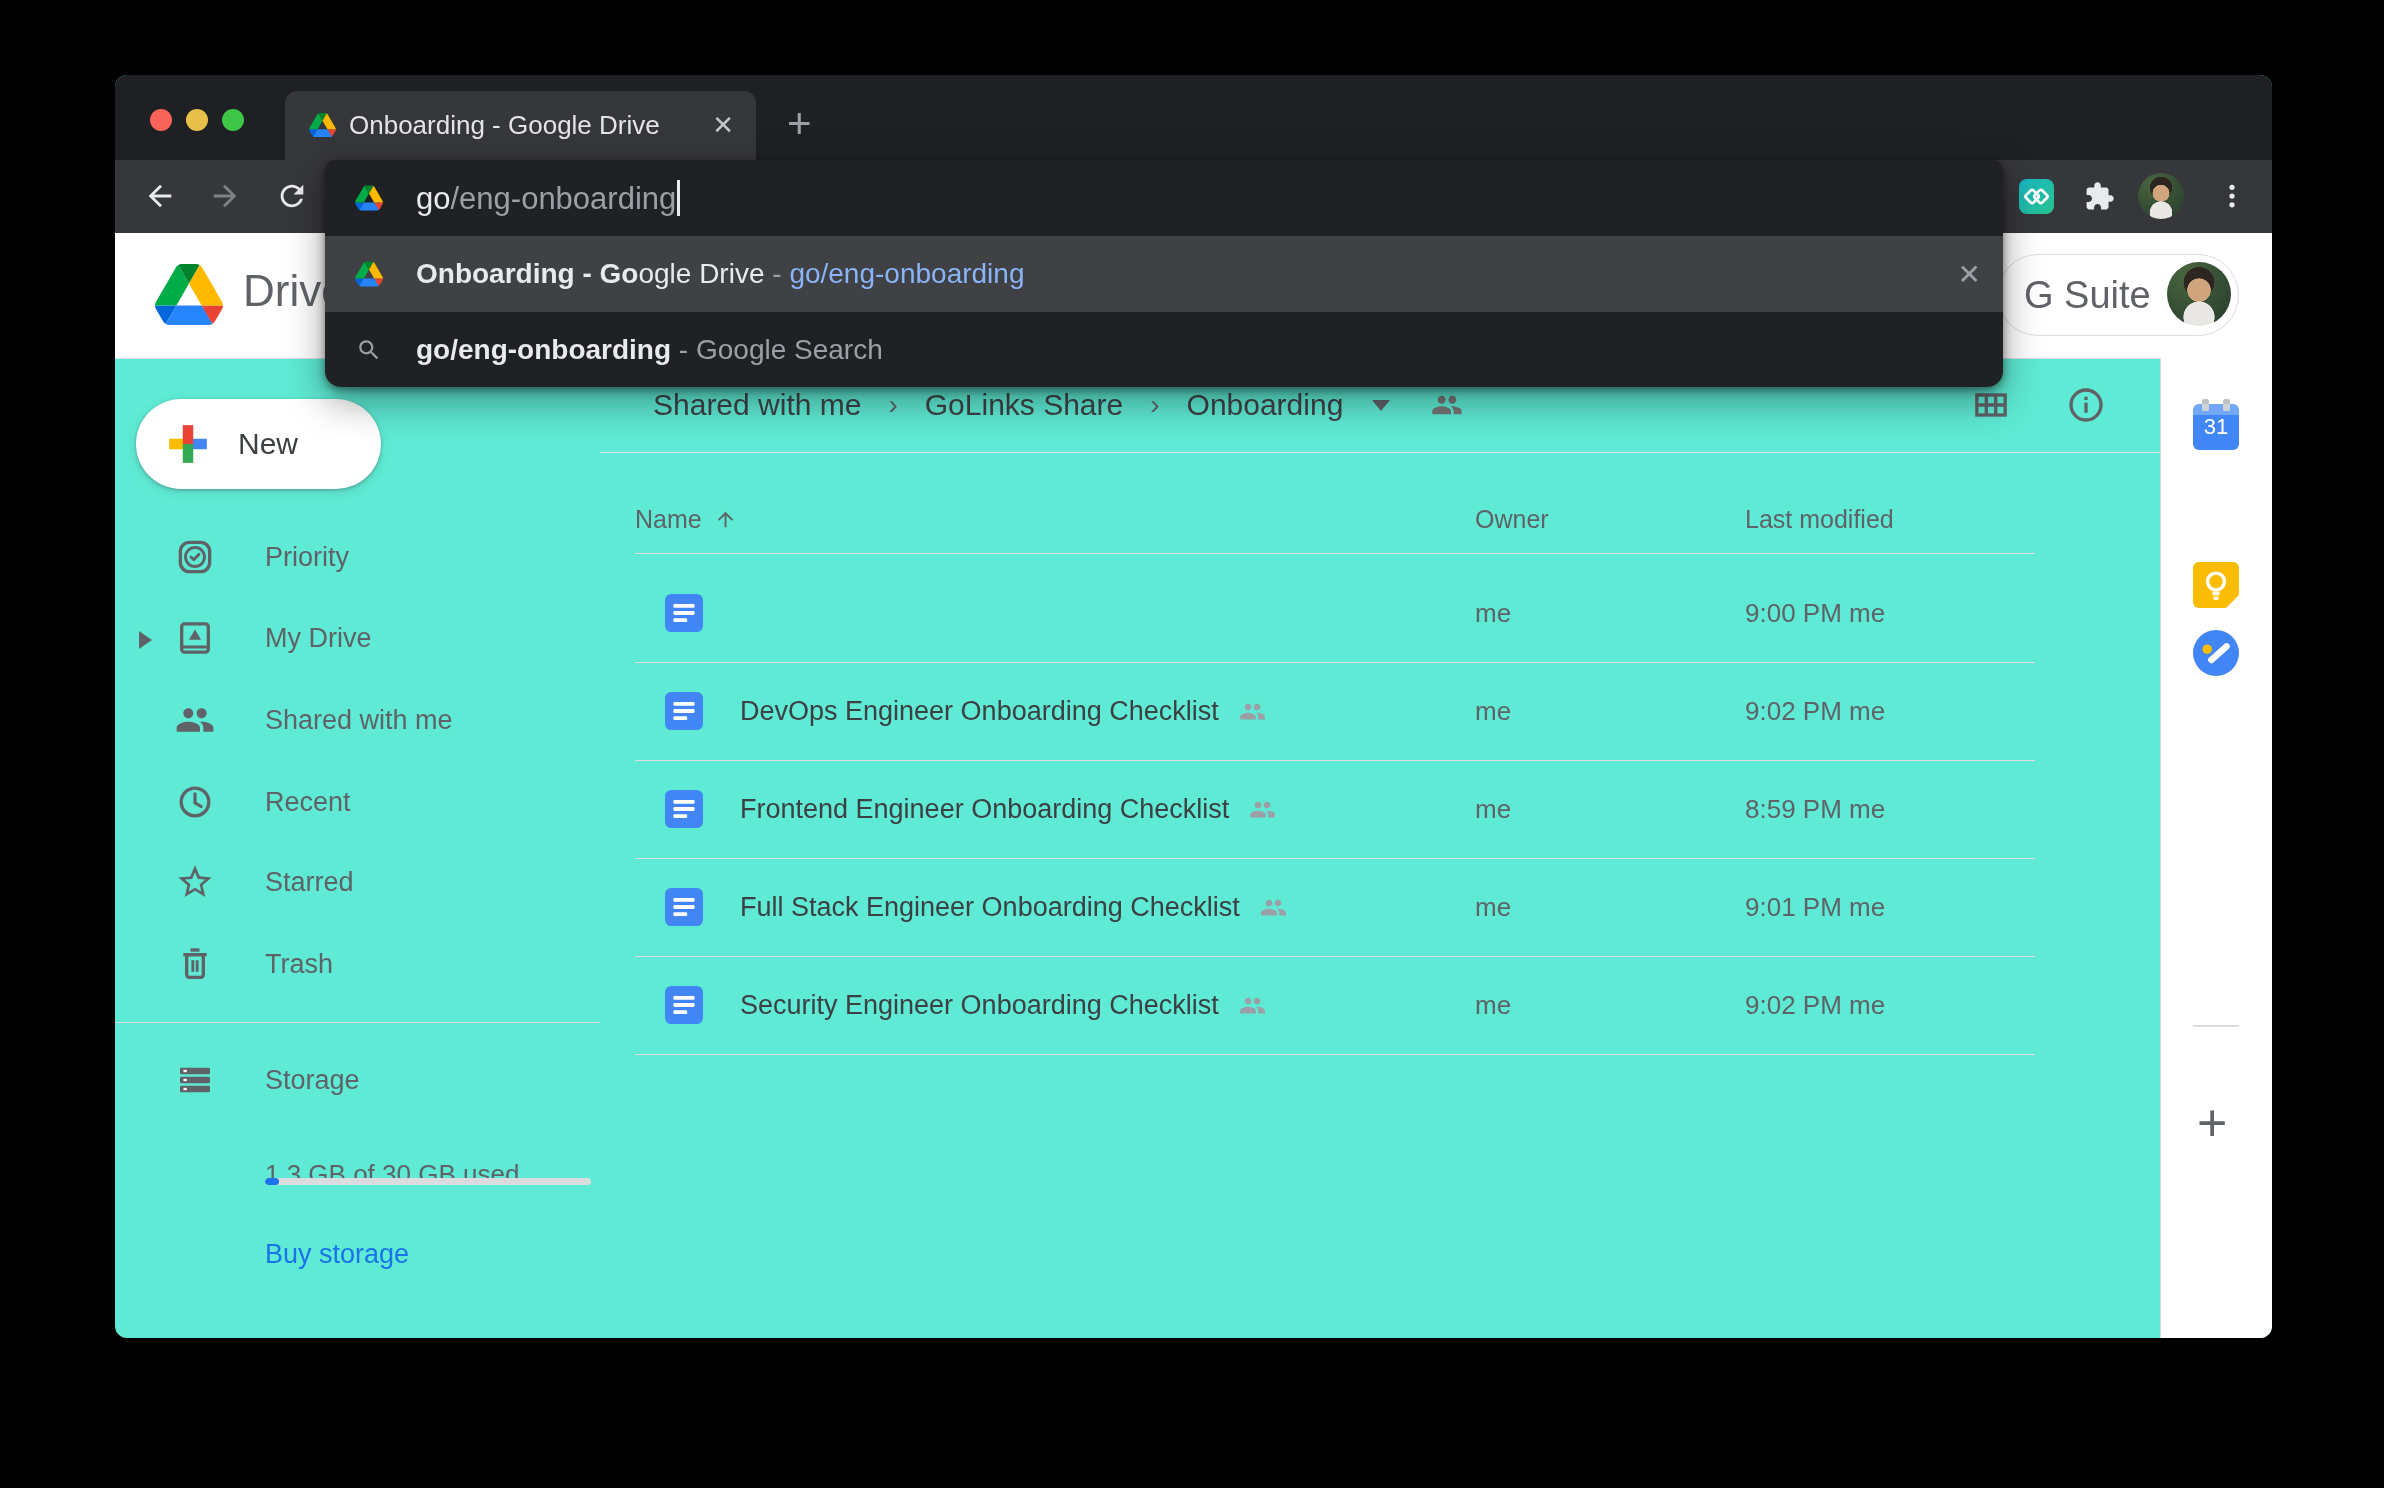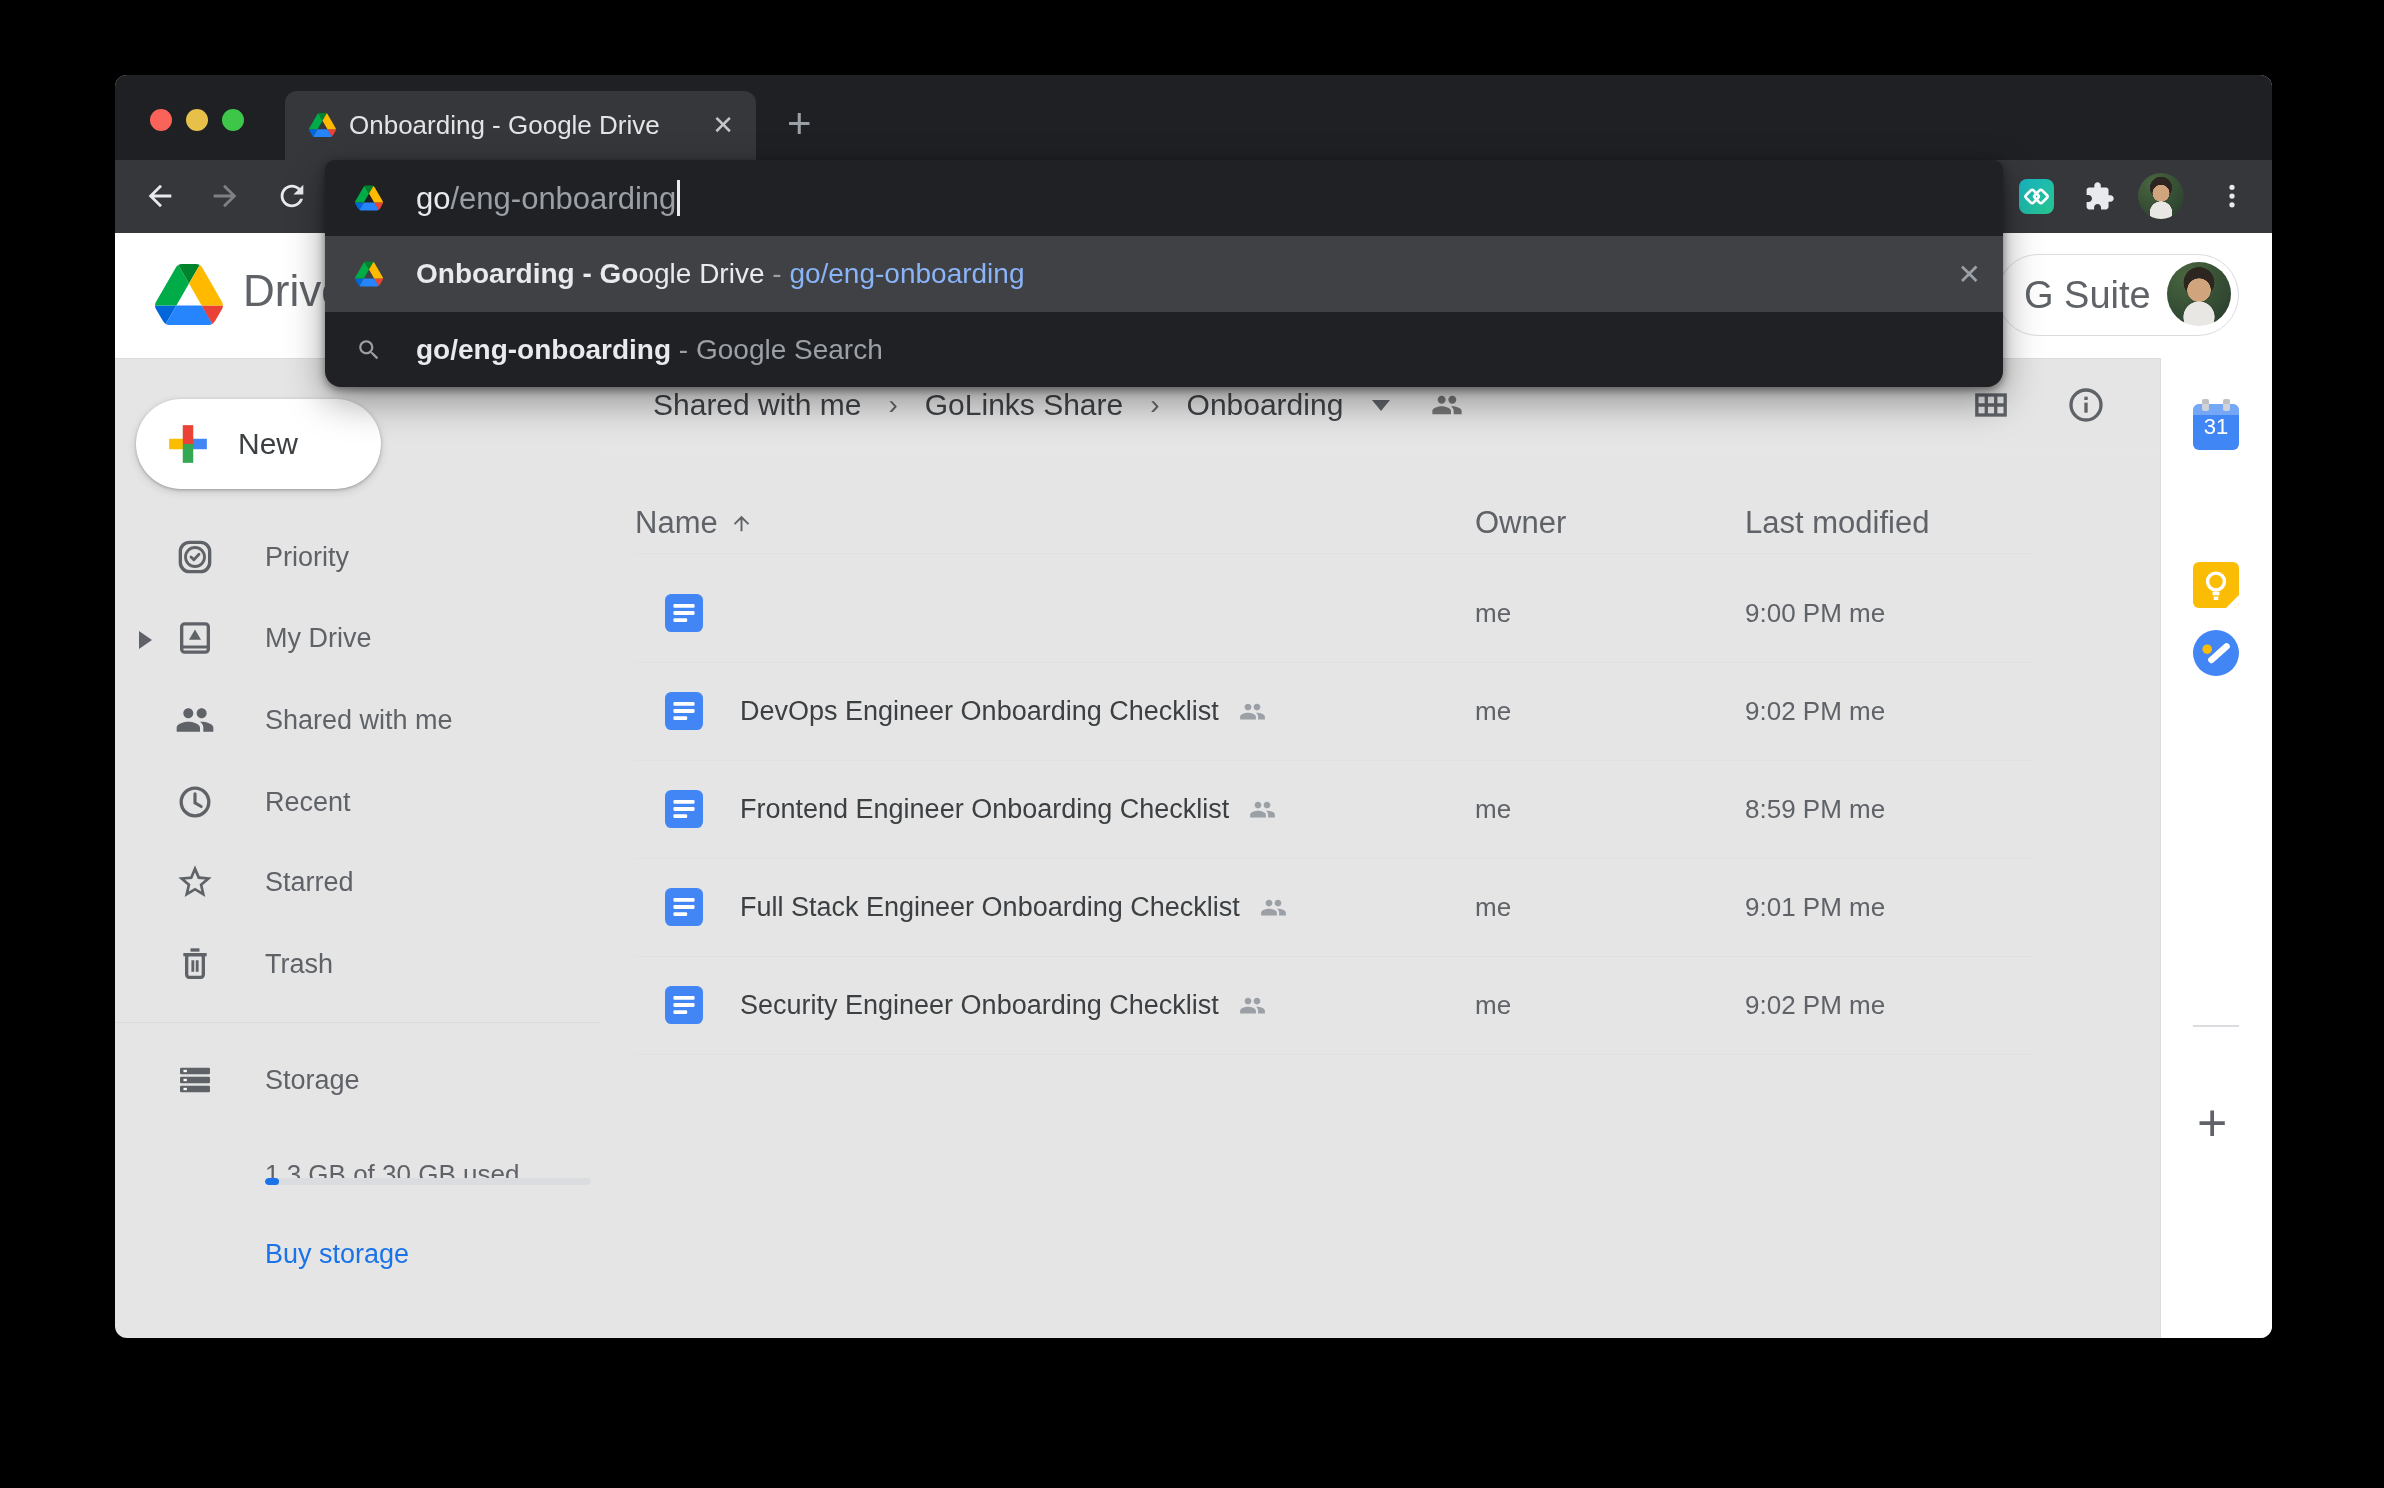--- a/index.html
+++ b/index.html
@@ -1,21 +1,21 @@
 <!DOCTYPE html>
 <html><head>
 <meta charset="utf-8">
 <style>
   html,body{margin:0;padding:0;}
   body{width:2384px;height:1488px;background:#000;position:relative;overflow:hidden;
        font-family:"Liberation Sans","DejaVu Sans",sans-serif;-webkit-font-smoothing:antialiased;}
   .abs{position:absolute;}
   
   .window{position:absolute;left:115px;top:75px;width:2157px;height:1263px;border-radius:12px;
-          overflow:hidden;background:#e5e5e5;}
+          overflow:hidden;background:#5eead4;}
   .tabbar{position:absolute;left:0;top:0;width:100%;height:85px;background:#1e2023;}
   .light{position:absolute;top:34px;width:22px;height:22px;border-radius:50%;}
   .tab{position:absolute;left:170px;top:16px;width:471px;height:69px;background:#36373a;
        border-radius:12px 12px 0 0;display:flex;align-items:center;}
   .tab-title{color:#e3e4e6;font-size:26px;margin-left:18px;white-space:nowrap;}
   .tab-close{position:absolute;right:22px;top:0;height:100%;display:flex;align-items:center;
              color:#c3c6ca;font-size:26px;}
   .newtab-btn{position:absolute;left:672px;top:28px;color:#9aa0a6;font-size:42px;font-weight:300;
               line-height:42px;}
   .toolbar{position:absolute;left:0;top:85px;width:100%;height:73px;background:#36373a;}
@@ -82,21 +82,21 @@
   
   .crumb-row{position:absolute;left:485px;top:283px;width:1560px;height:94px;border-bottom:1px solid #e4e6e8;}
   .crumbs{position:absolute;left:53px;top:0;height:100%;display:flex;align-items:center;gap:27px;
           font-size:30px;color:#3f4246;}
   .crumb-sep{color:#5f6368;font-size:28px;}
   .crumb-caret{width:0;height:0;border-top:11px solid #5f6368;border-left:9px solid transparent;
                border-right:9px solid transparent;margin-left:2px;}
   .crumb-people{width:32px;height:32px;margin-left:14px;}
   .view-ico{position:absolute;top:27px;width:40px;height:40px;}
   .thead{position:absolute;left:520px;top:418px;width:1400px;height:60px;border-bottom:1px solid #e0e0e0;
-         font-size:31px;color:#5f6368;font-weight:500;}
+         font-size:25px;color:#5f6368;font-weight:500;}
   .th{position:absolute;top:12px;}
   .rows{position:absolute;left:520px;top:490px;width:1400px;}
   .frow{position:relative;width:100%;height:97px;border-bottom:1px solid #e0e0e0;}
   .ficon{position:absolute;left:30px;top:29px;width:38px;height:38px;}
   .fname{position:absolute;left:105px;top:0;height:100%;display:flex;align-items:center;gap:20px;}
   .fname span{font-size:27px;color:#3c4043;font-weight:500;white-space:nowrap;}
   .shared-badge{width:27px;height:27px;}
   .fowner{position:absolute;left:840px;top:0;height:100%;display:flex;align-items:center;
           font-size:26px;color:#5f6368;}
   .fmod{position:absolute;left:1110px;top:0;height:100%;display:flex;align-items:center;

